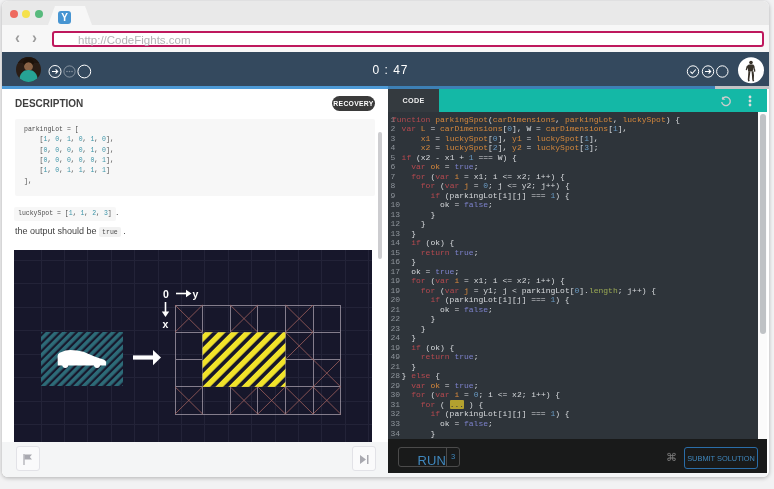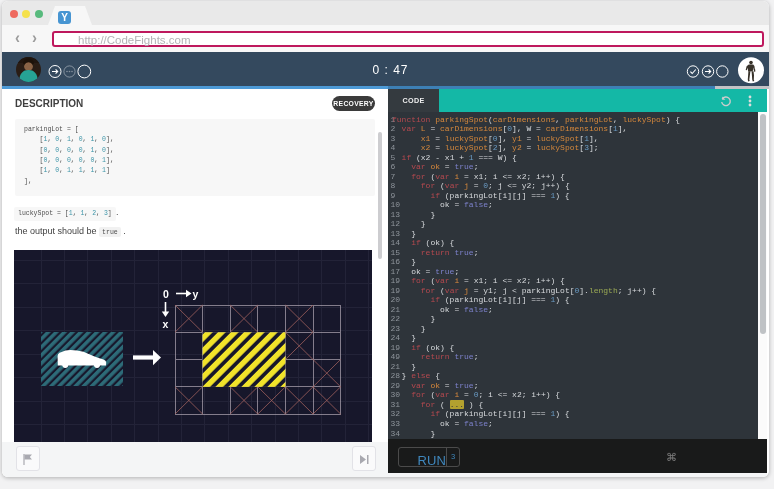--- a/index.html
+++ b/index.html
@@ -286,14 +286,15 @@
   </div>
   <div id="escroll"></div>
   <div id="ethumb"></div>
 
   <div id="botbar">
     <div id="runbtn">
         <span class="lbl">RUN TESTS</span>
         <span class="cnt">3</span>
       </div>
     <div id="cmd">⌘</div>
+    <div id="submit">SUBMIT SOLUTION</div>
   </div>
   <div id="belowbar"></div>
 </div>
 </body></html>

